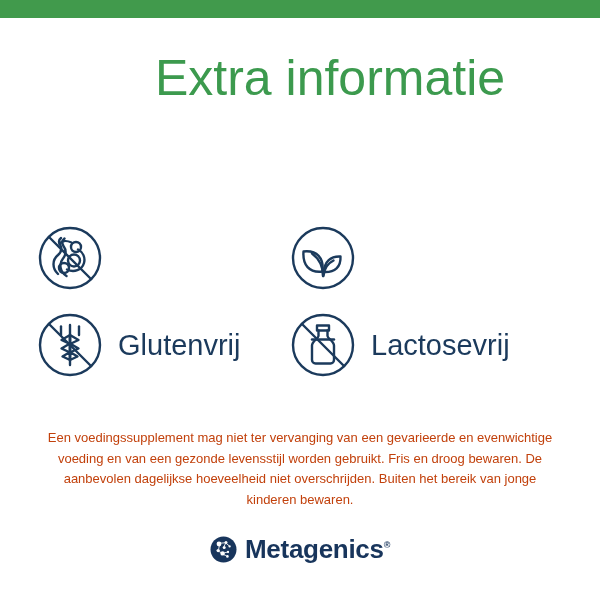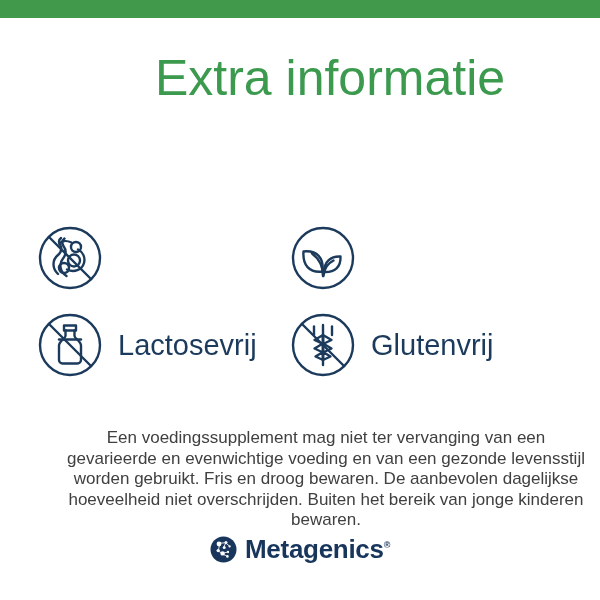--- a/index.html
+++ b/index.html
@@ -73,25 +73,24 @@
   .badge-label.two-line {
     max-width: 200px;
   }
 
   .disclaimer {
     position: absolute;
     top: 428px;
     left: 40px;
     width: 520px;
     text-align: center;
-    color: #404040;
-    font-size: 17px;
+    color: #c2410c;
+    font-size: 13px;
     line-height: 20.5px;
     font-family: "Liberation Sans", sans-serif;
-    margin-left: 26px;
   }
 
   .logo {
     position: absolute;
     top: 534px;
     left: 0;
     width: 600px;
     display: flex;
     align-items: center;
     justify-content: center;
@@ -147,52 +146,52 @@
     <div class="badge">
       <span class="badge-icon">
         <svg viewBox="0 0 68 68" width="68" height="68" fill="none" stroke="#1b3a5c" stroke-width="2.4" stroke-linecap="round" stroke-linejoin="round">
           <circle cx="34" cy="34" r="30"></circle>
           <path d="M33.5 47.5 C20 49 13.5 41 14.5 27.5 C28 26 35 34 33.5 47.5 Z"></path>
           <path d="M34 52 C34 42 30 34.5 23 29.5"></path>
           <path d="M35 48 C35.5 37.5 41.5 32 51.5 32.5 C52 43 46 48.5 35 48 Z"></path>
           <path d="M34.5 52 C35 45 38.5 39.5 44.5 36.5"></path>
         </svg>
       </span>
-    </div>
-
-    <div class="badge">
-      <span class="badge-icon">
-        <svg viewBox="0 0 68 68" width="68" height="68" fill="none" stroke="#1b3a5c" stroke-width="2.4" stroke-linecap="round" stroke-linejoin="round">
-          <circle cx="34" cy="34" r="30"></circle>
-          <path d="M28 14.5 h12 v5 h-12 z"></path>
-          <path d="M29.5 19.5 v5.5 c0 2.5 -6.5 5 -6.5 9.5 v14.5 c0 2 1.6 3.5 3.5 3.5 h15 c1.9 0 3.5 -1.5 3.5 -3.5 v-14.5 c0 -4.5 -6.5 -7 -6.5 -9.5 v-5.5"></path>
-          <line x1="23" y1="28.5" x2="45" y2="28.5"></line>
-          <line x1="13" y1="13" x2="55" y2="55"></line>
-        </svg>
-      </span>
-      <span class="badge-label">Lactosevrij</span>
     </div>
 
     <div class="badge">
       <span class="badge-icon">
         <svg viewBox="0 0 68 68" width="68" height="68" fill="none" stroke="#1b3a5c" stroke-width="2.4" stroke-linecap="round" stroke-linejoin="round">
           <circle cx="34" cy="34" r="30"></circle>
           <line x1="34" y1="14" x2="34" y2="54"></line>
           <line x1="25" y1="15.5" x2="25" y2="24"></line>
           <line x1="43" y1="15.5" x2="43" y2="24"></line>
           <path d="M34 24 L25.5 29 L34 33 Z"></path>
           <path d="M34 24 L42.5 29 L34 33 Z"></path>
           <path d="M34 32.5 L25.5 37.5 L34 41.5 Z"></path>
           <path d="M34 32.5 L42.5 37.5 L34 41.5 Z"></path>
           <path d="M34 41 L26.5 45.5 L34 49 Z"></path>
           <path d="M34 41 L41.5 45.5 L34 49 Z"></path>
           <line x1="13" y1="13" x2="55" y2="55"></line>
         </svg>
       </span>
       <span class="badge-label">Glutenvrij</span>
+    </div>
+
+    <div class="badge">
+      <span class="badge-icon">
+        <svg viewBox="0 0 68 68" width="68" height="68" fill="none" stroke="#1b3a5c" stroke-width="2.4" stroke-linecap="round" stroke-linejoin="round">
+          <circle cx="34" cy="34" r="30"></circle>
+          <path d="M28 14.5 h12 v5 h-12 z"></path>
+          <path d="M29.5 19.5 v5.5 c0 2.5 -6.5 5 -6.5 9.5 v14.5 c0 2 1.6 3.5 3.5 3.5 h15 c1.9 0 3.5 -1.5 3.5 -3.5 v-14.5 c0 -4.5 -6.5 -7 -6.5 -9.5 v-5.5"></path>
+          <line x1="23" y1="28.5" x2="45" y2="28.5"></line>
+          <line x1="13" y1="13" x2="55" y2="55"></line>
+        </svg>
+      </span>
+      <span class="badge-label">Lactosevrij</span>
     </div>
 
   </div>
 
   <div class="disclaimer">Een voedingssupplement mag niet ter vervanging van een gevarieerde en evenwichtige voeding en van een gezonde levensstijl worden gebruikt. Fris en droog bewaren. De aanbevolen dagelijkse hoeveelheid niet overschrijden. Buiten het bereik van jonge kinderen bewaren.</div>
 
   <div class="logo">
     <span class="logo-mark">
       <svg viewBox="0 0 27 27" width="27" height="27">
         <circle cx="13.5" cy="13.5" r="13" fill="#18355c"></circle>

